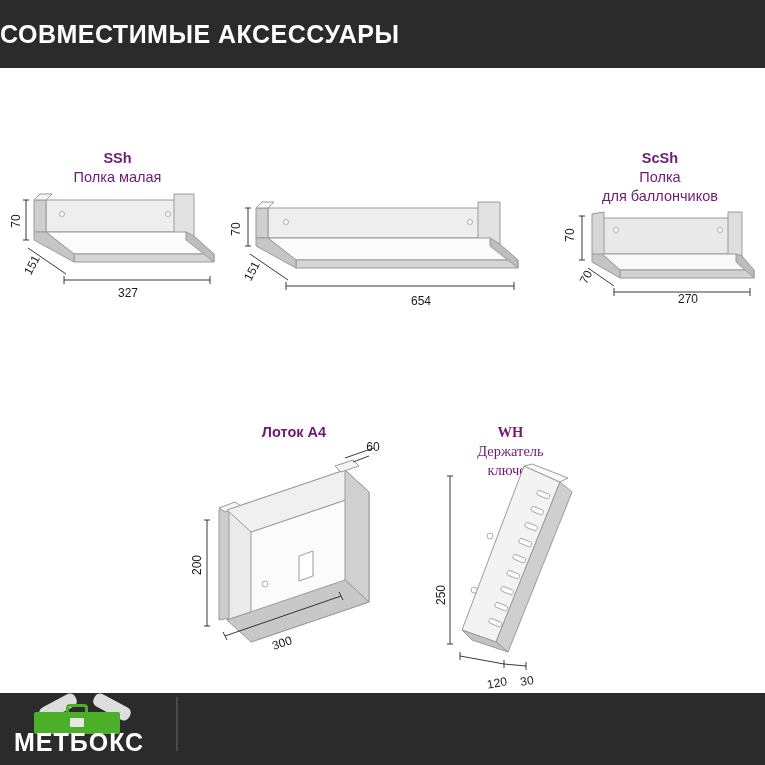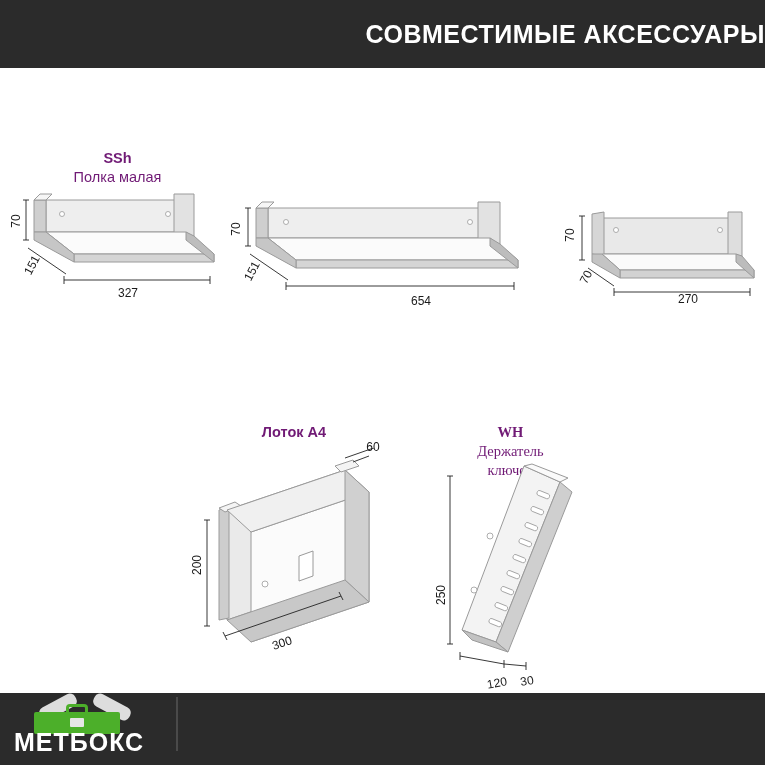--- a/index.html
+++ b/index.html
@@ -21,21 +21,21 @@
   }
   
   .header {
     position: absolute;
     left: 0; top: 0;
     width: 765px;
     height: 68px;
     background: #2b2b2b;
     display: flex;
     align-items: center;
-    justify-content: flex-end;
+    justify-content: flex-start;
   }
   .header-title {
     color: #ffffff;
     font-size: 25px;
     font-weight: bold;
     letter-spacing: 0.5px;
     text-transform: uppercase;
     text-align: center;
   }
   
@@ -234,20 +234,25 @@
         <line x1="48" y1="94" x2="48" y2="102" stroke="#222" stroke-width="0.9"></line>
         <line x1="276" y1="94" x2="276" y2="102" stroke="#222" stroke-width="0.9"></line>
       </svg>
 
       <div class="dim rot-90" style="left:-5px; top:104px; width:26px; text-align:center;">70</div>
       <div class="dim rot-left" style="left:10px; top:146px; width:28px; text-align:center;">151</div>
       <div class="dim" style="left:175px; top:176px; width:36px; text-align:center;">654</div>
     </div>
 
     <div class="item" style="left:560px; top:50px; width:200px; height:260px;">
+      <div class="item-caption" style="left:10px; top:12px; width:180px;">
+        <b>ScSh</b>
+        <span>Полка
+для баллончиков</span>
+      </div>
 
       <svg class="fig" style="left:10px; top:78px;" width="190" height="130" viewBox="0 0 190 130">
 
         <polygon points="32,22 166,22 166,58 32,58" fill="#e9e9e9" stroke="#9a9a9a" stroke-width="1"></polygon>
 
         <polygon points="22,18 34,16 34,60 22,58" fill="#d6d6d6" stroke="#9a9a9a" stroke-width="1"></polygon>
 
         <polygon points="158,16 172,16 172,60 158,60" fill="#dedede" stroke="#9a9a9a" stroke-width="1"></polygon>
 
         <polygon points="32,58 166,58 184,74 50,74" fill="#fafafa" stroke="#9a9a9a" stroke-width="1"></polygon>

